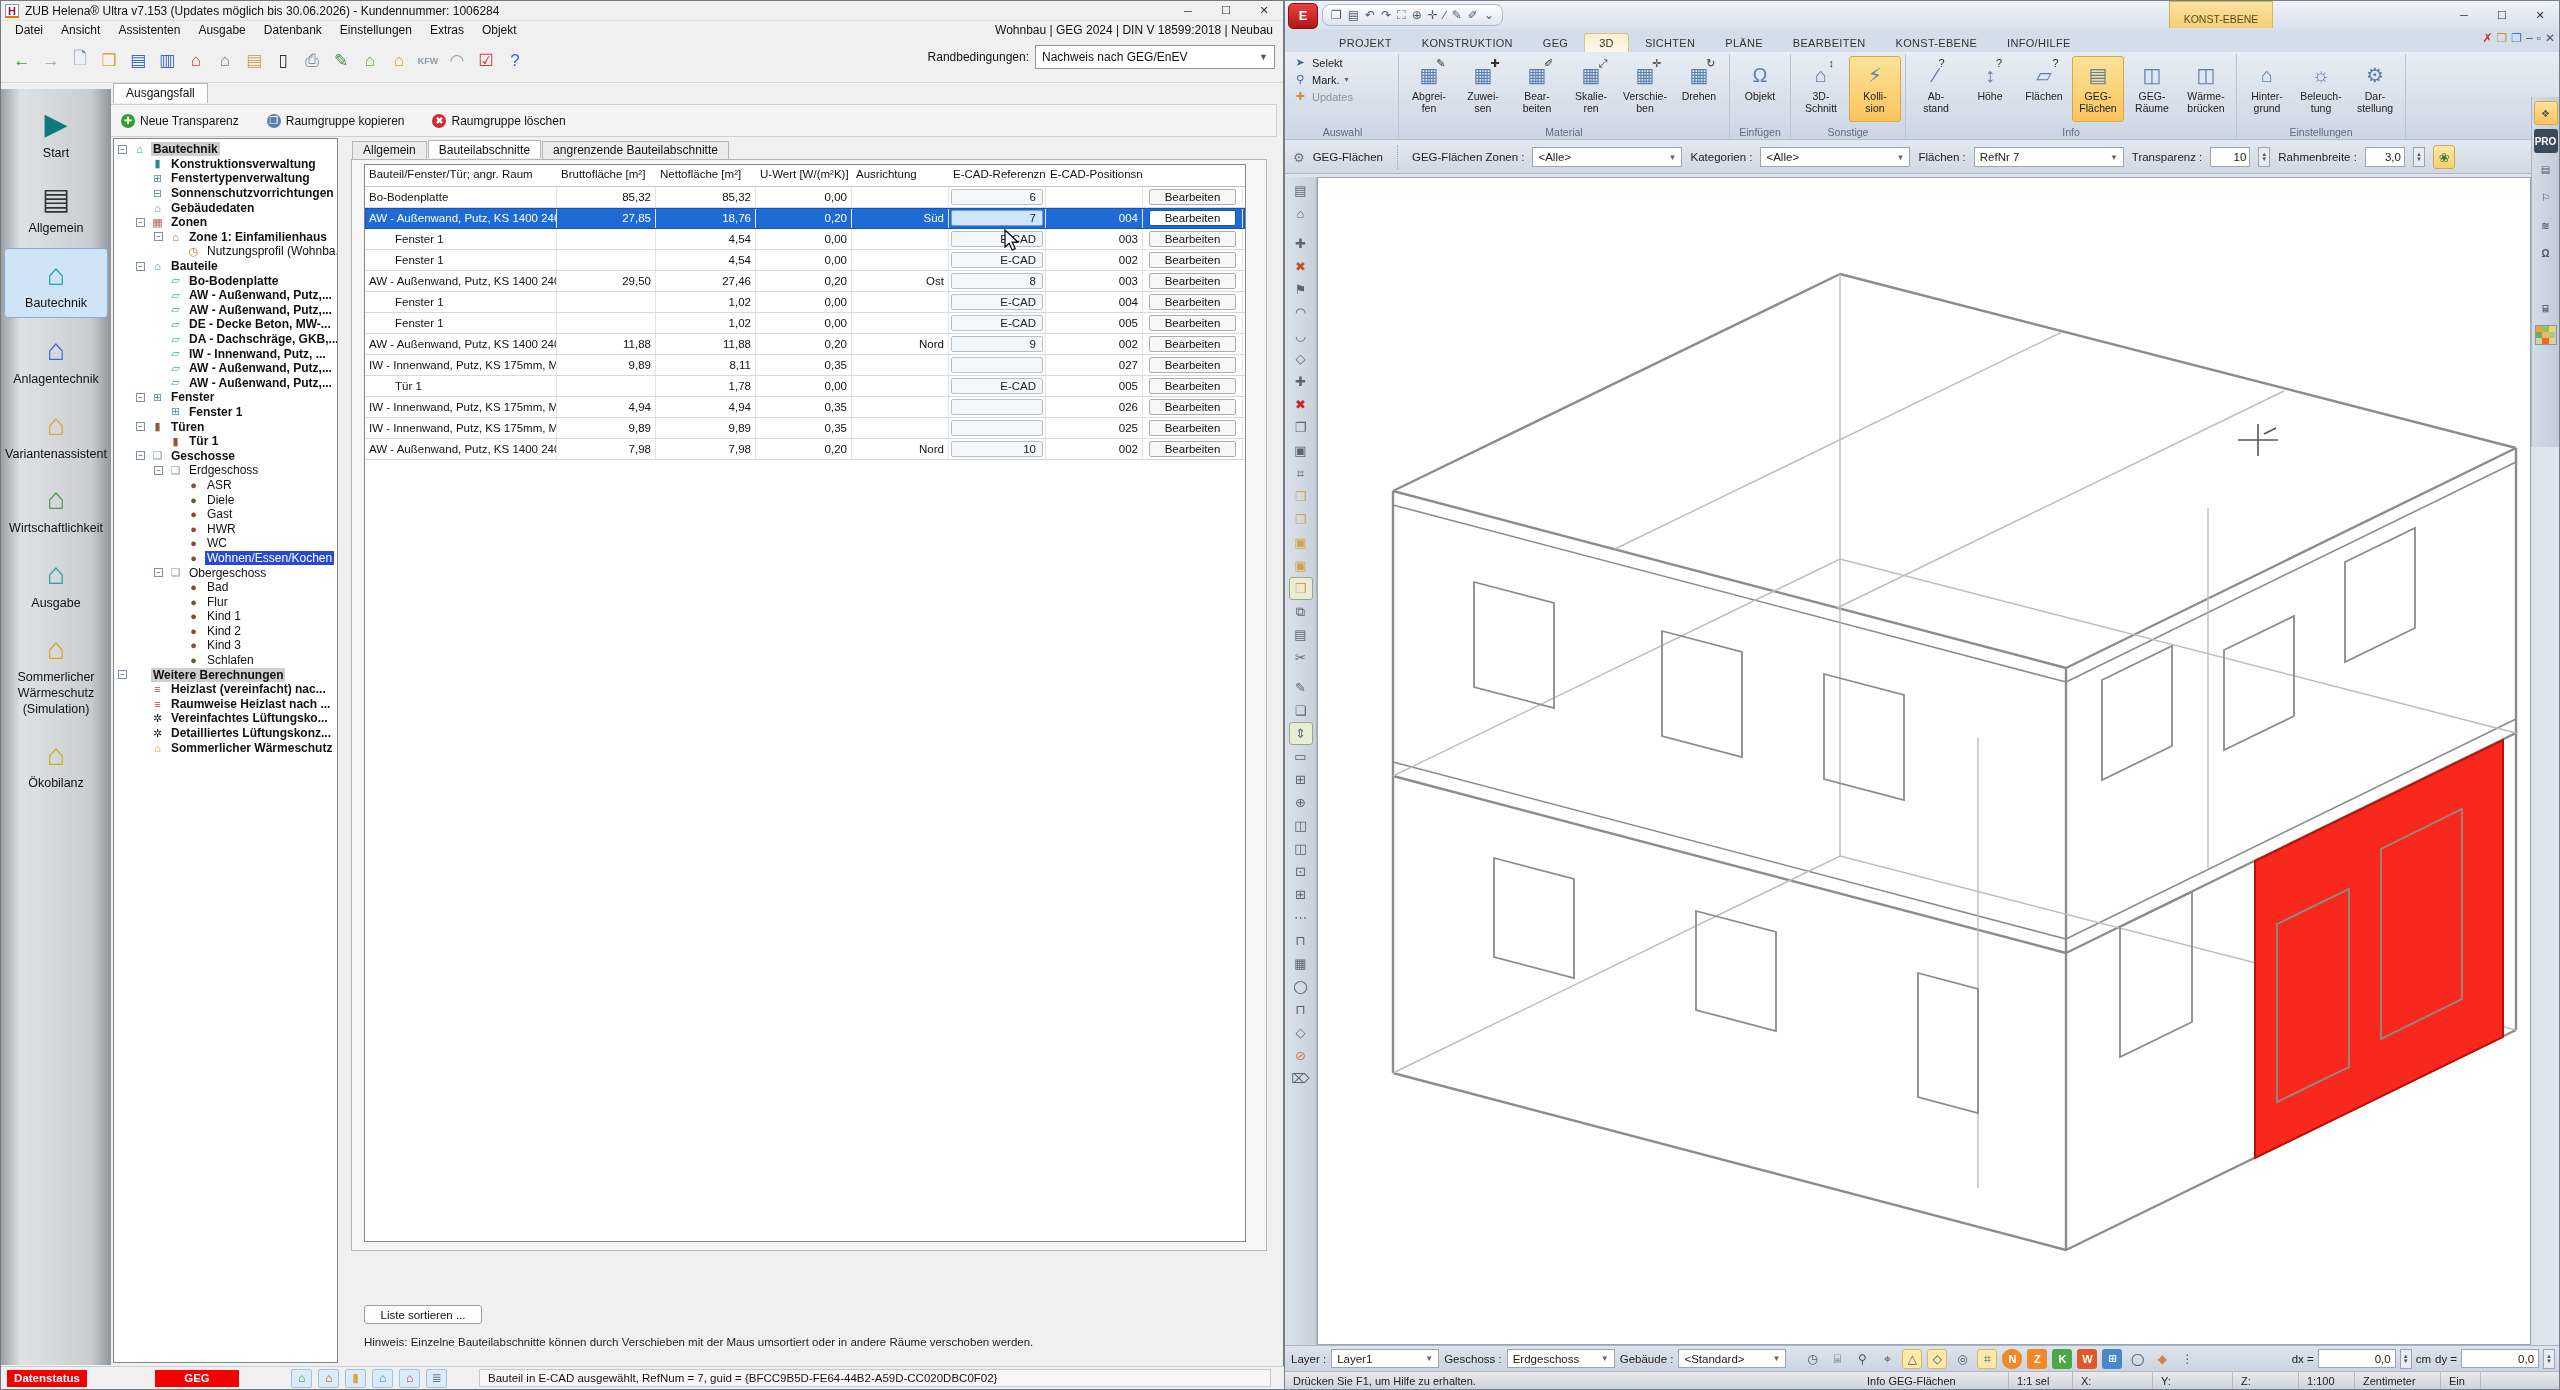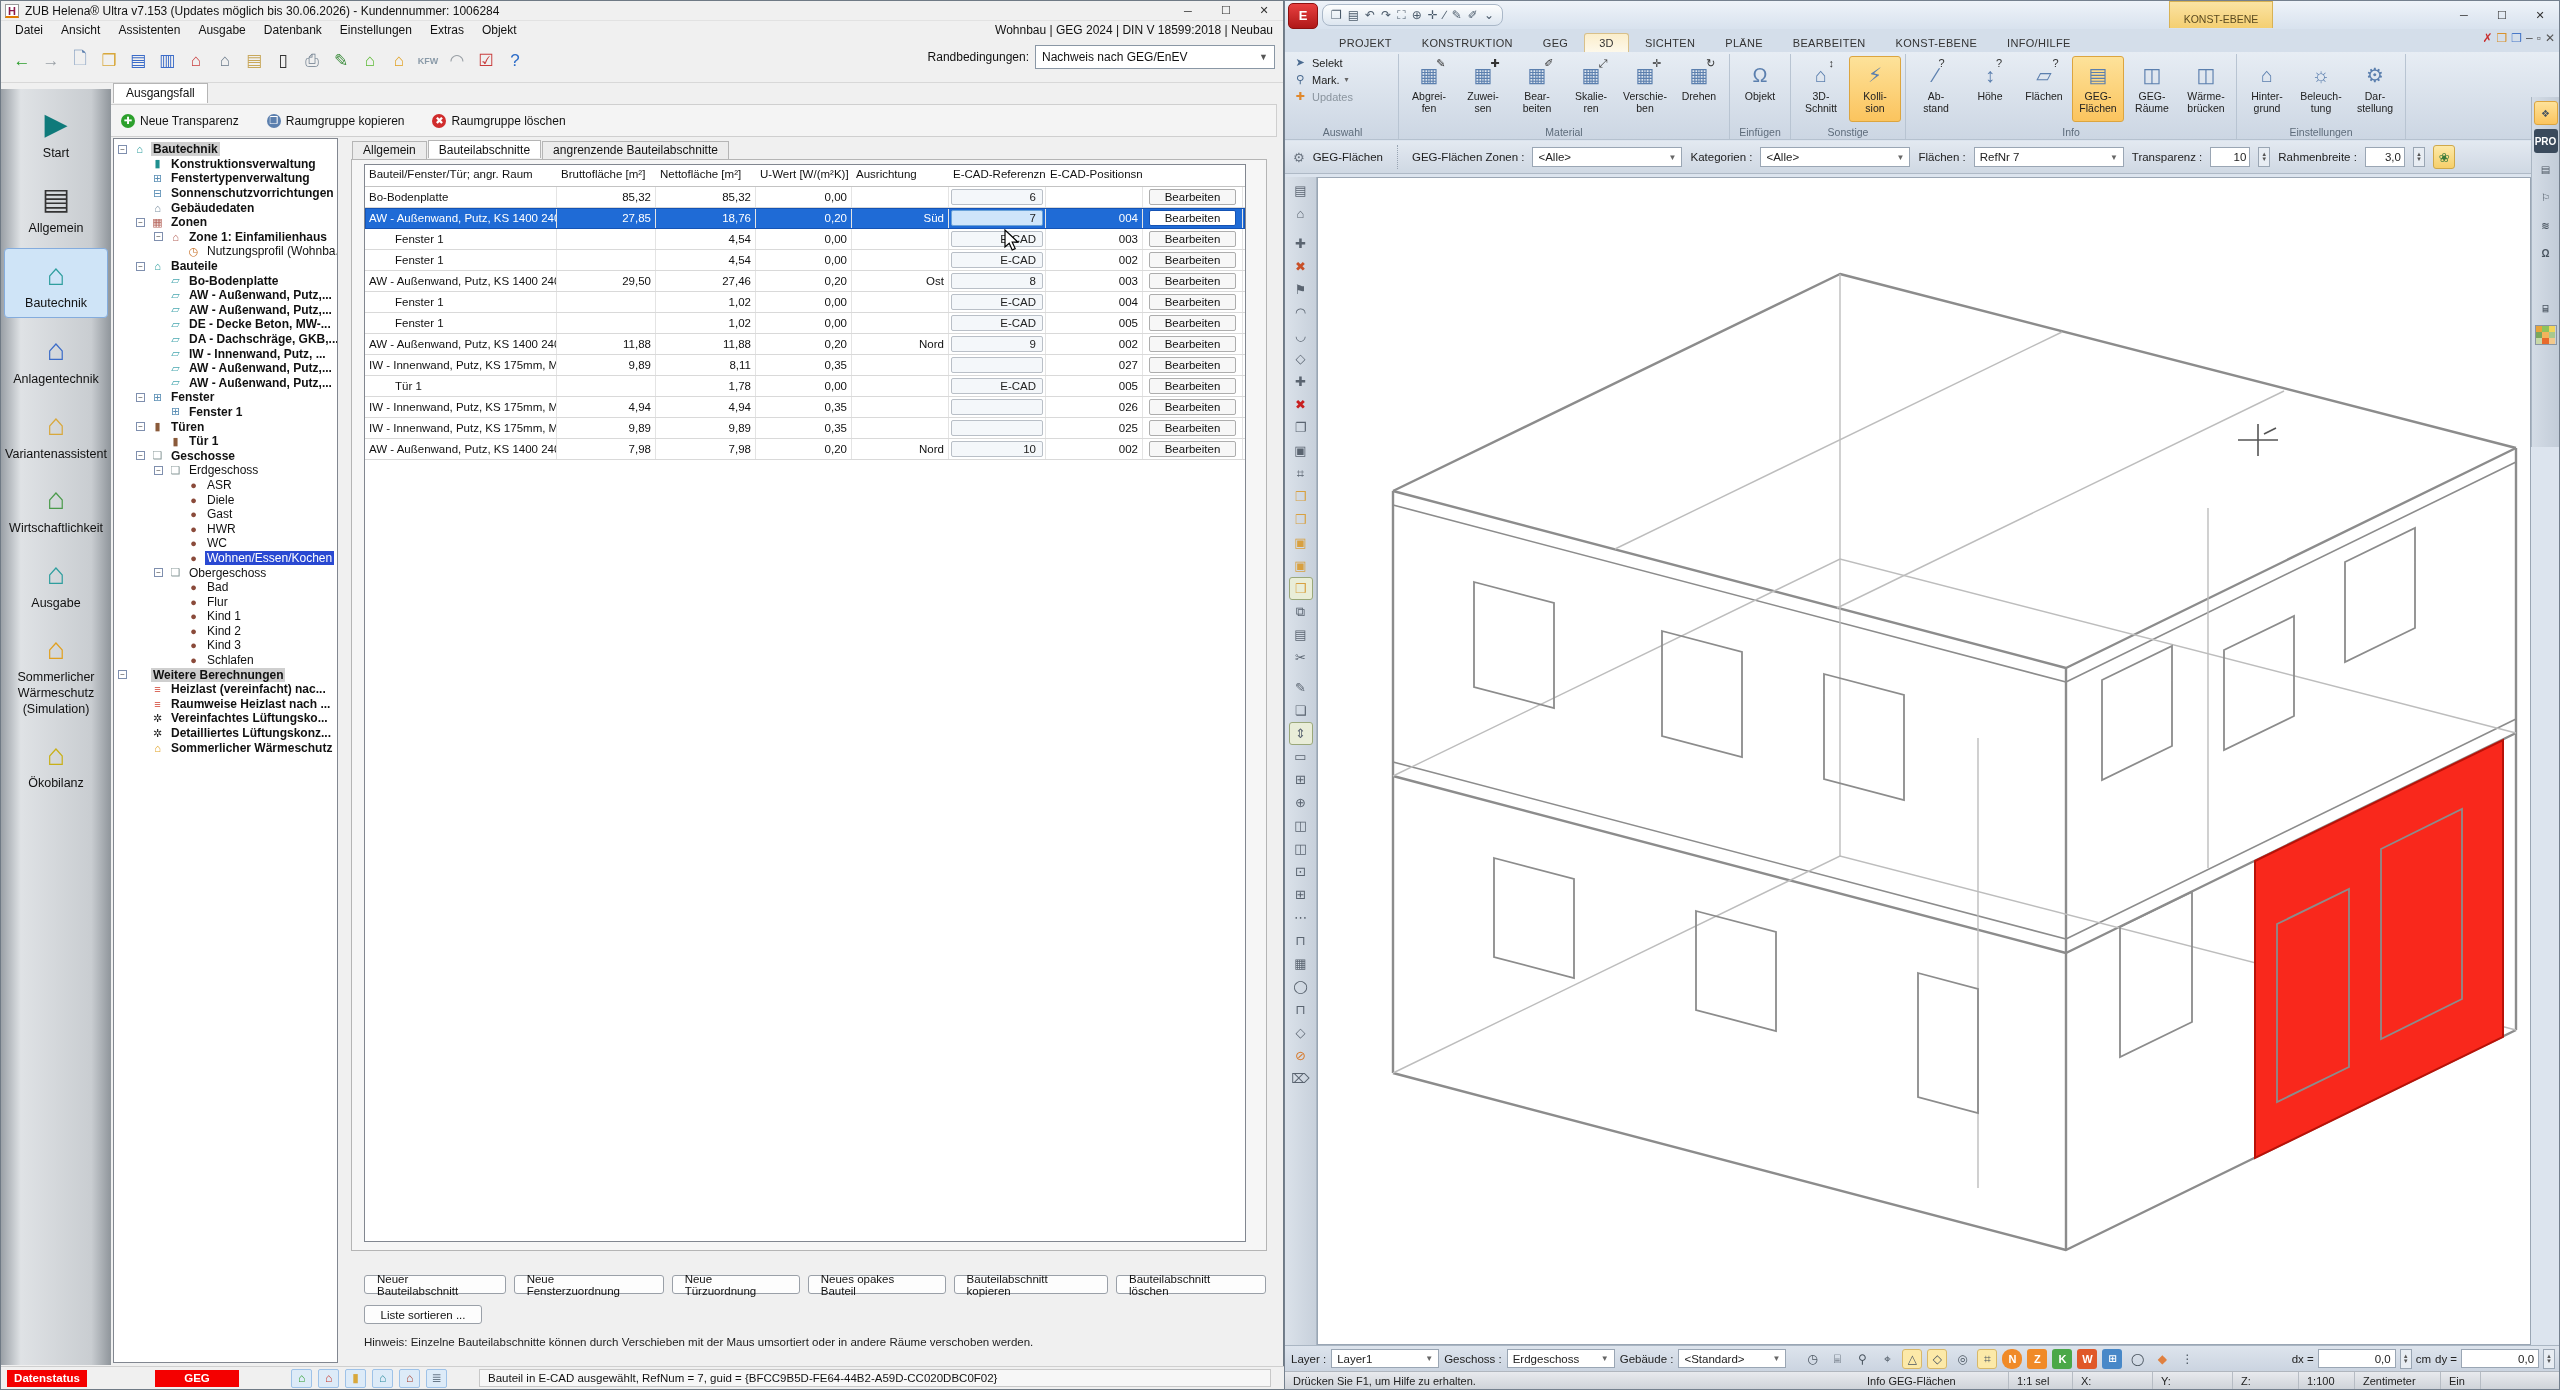--- a/index.html
+++ b/index.html
@@ -790,35 +790,20 @@
             <div style="padding:2px;">
               <span class="refbox">10</span>
             </div>
             <div class="num">002</div>
             <div style="padding:1px;">
               <span class="editbtn">Bearbeiten</span>
             </div>
           </div>
 
       </div>
-      <div id="btnrow1">
-
-          <div class="pbtn">Neuer Bauteilabschnitt</div>
-
-          <div class="pbtn">Neue Fensterzuordnung</div>
-
-          <div class="pbtn">Neue Türzuordnung</div>
-
-          <div class="pbtn">Neues opakes Bauteil</div>
-
-          <div class="pbtn">Bauteilabschnitt kopieren</div>
-
-          <div class="pbtn">Bauteilabschnitt löschen</div>
-
-      </div>
       <div id="btnrow2">
         <div class="pbtn" style="width:118px; justify-content:center;">Liste sortieren ...</div>
       </div>
       <div id="hint">Hinweis: Einzelne Bauteilabschnitte können durch Verschieben mit der Maus umsortiert oder in andere Räume verschoben werden.</div>
     </div>
   </div>
 
   <div id="l-status">
     <div class="badge" style="width:80px;">Datenstatus</div>
     <div style="width:56px;"></div>

